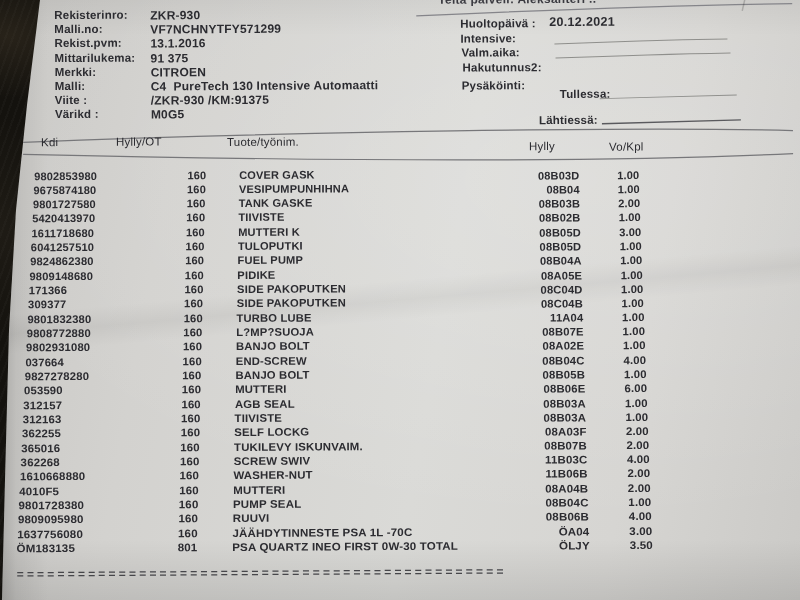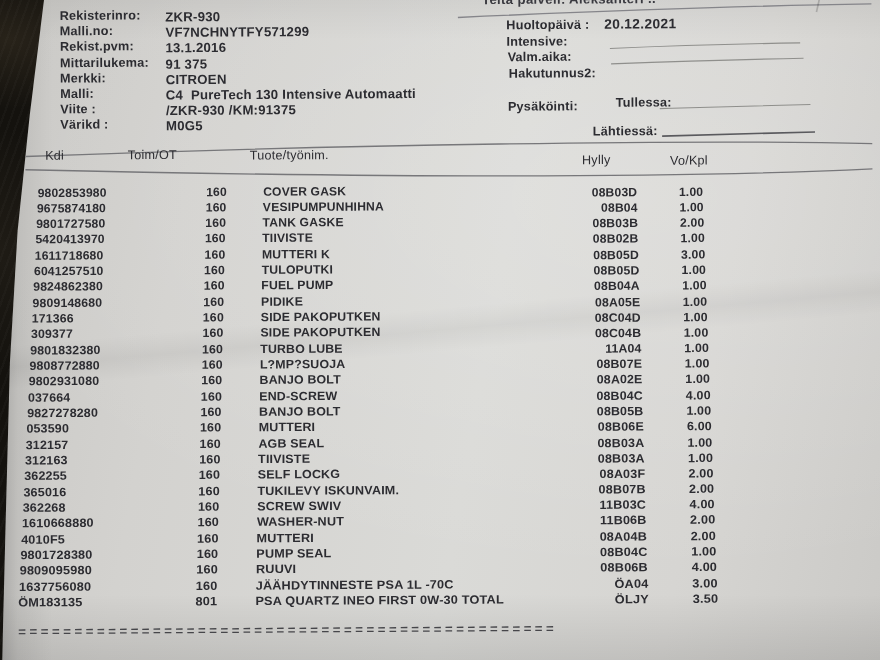--- a/index.html
+++ b/index.html
@@ -124,28 +124,28 @@
             <span class="vvalue">M0G5</span>
           </div>
         </div>
 
       <div>
         <span class="slabel" style="left:462px;top:18px;">Huoltopäivä :</span>
         <span class="svalue" style="left:551px;top:16px;">20.12.2021</span>
         <span class="slabel" style="left:462px;top:33px;">Intensive:</span>
         <span class="slabel" style="left:463px;top:47px;">Valm.aika:</span>
         <span class="slabel" style="left:464px;top:62px;">Hakutunnus2:</span>
-        <span class="slabel" style="left:463px;top:92px;">Pysäköinti:</span>
+        <span class="slabel" style="left:463px;top:80px;">Pysäköinti:</span>
         <span class="slabel" style="left:561px;top:89px;">Tullessa:</span>
         <span class="slabel" style="left:540px;top:115px;">Lähtiessä:</span>
       </div>
 
       <div>
         <span class="th th-kdi">Kdi</span>
-        <span class="th th-toim">Toim/OT</span>
+        <span class="th th-toim">Hylly/OT</span>
         <span class="th th-tuote">Tuote/työnim.</span>
         <span class="th th-hylly">Hylly</span>
         <span class="th th-vokpl">Vo/Kpl</span>
       </div>
 
       <div id="table-body">
           <div class="trow" style="top: 167.5px; transform: scaleX(1);">
             <span class="c-kdi">9802853980</span>
             <span class="c-toim">160</span>
             <span class="c-product">COVER GASK</span>

